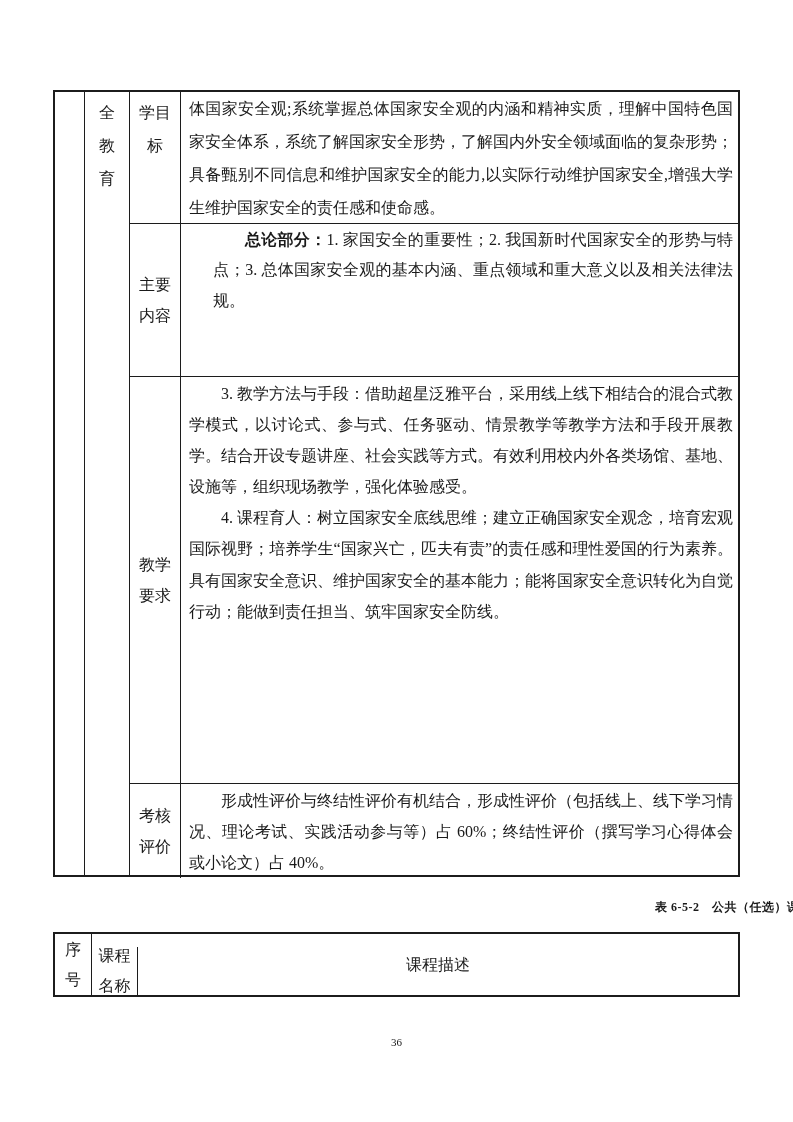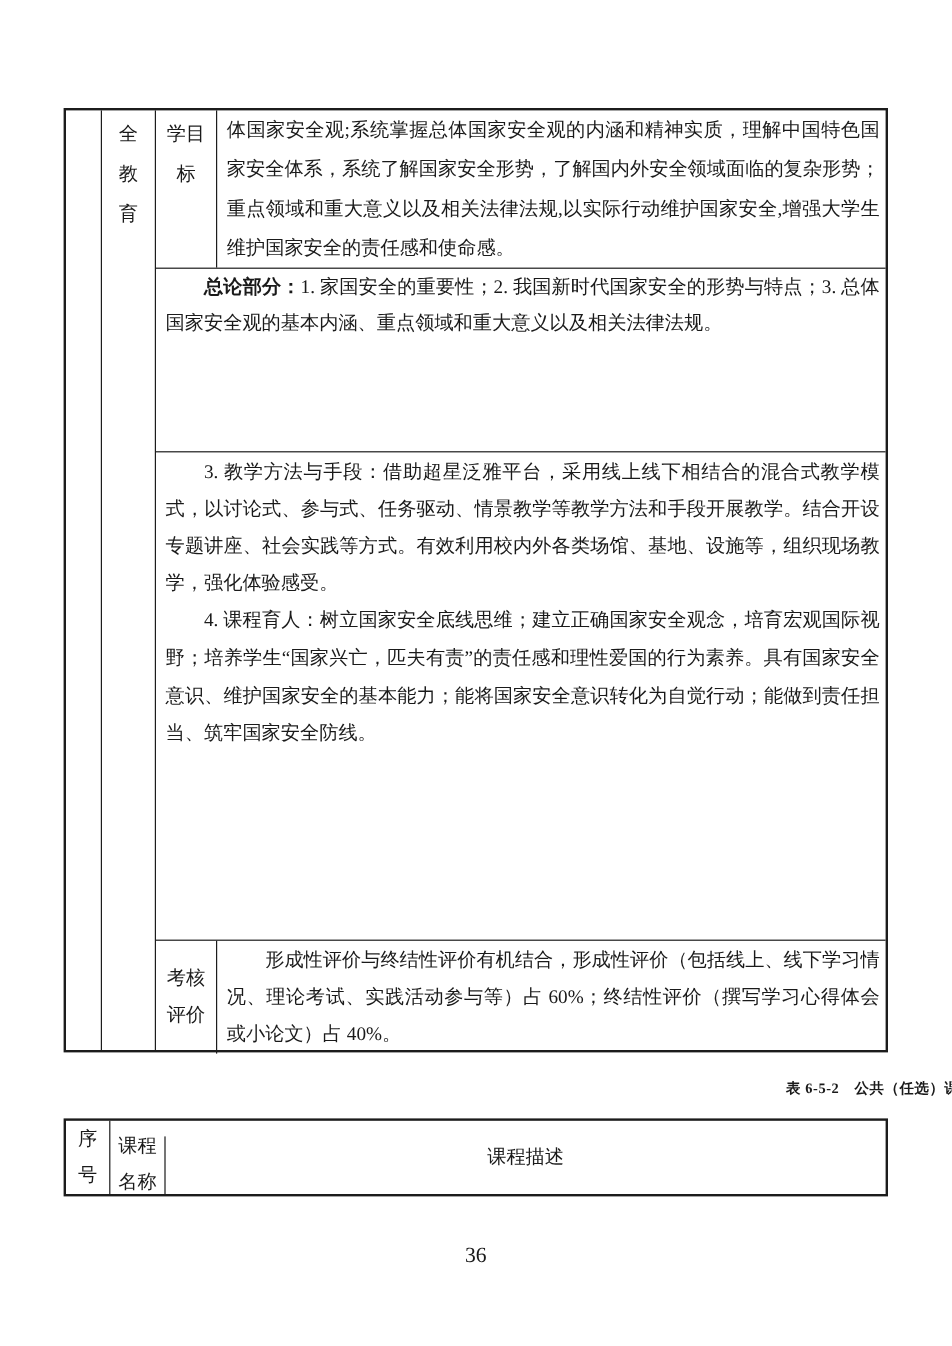--- a/index.html
+++ b/index.html
@@ -50,21 +50,21 @@
   .label-cell.top { align-items: flex-start; padding-top: 4px; line-height: 33px; }
   .content-cell {
     flex: 1;
     padding: 0 5px 0 8px;
     font-size: 16px;
     text-align: justify;
   }
   .r1 { height: 132px; justify-content: space-between; }
   .r1 .content-cell { line-height: 33px; }
   .r2 { height: 153px; }
-  .r2 .content-cell { line-height: 30.4px; padding-top: 1px; }
+  .r2 .content-cell { line-height: 30.4px; padding-top: 1px; margin-left: 24px; }
   .r3 { height: 407px; }
   .r3 .content-cell { line-height: 31.1px; padding-top: 1px; }
   .r4 .content-cell { line-height: 31px; padding-top: 1px; }
   .para.indent { text-indent: 32px; }
   .para b { font-weight: bold; }
 
   
   .table-caption {
     position: absolute;
     left: 0; top: 899px; width: 793px;
@@ -92,50 +92,54 @@
   }
   .hcell.c1 { width: 37px; flex: none; border-right: 1px solid #1c1c1c; }
   .hcell.c2 { width: 46px; flex: none; border-right: 1px solid #1c1c1c; margin-top: 13px; }
   .hcell.c3 { flex: 1; }
 
   
   .page-number {
     position: absolute;
     left: 0; top: 1036px; width: 793px;
     text-align: center;
-    font-size: 18px;
+    font-size: 11px;
   }
 </style>
 </head>
 <body>
 
 <div class="course-table">
   <div class="col-empty"></div>
 
   <div class="col-category">全
 教
 育</div>
 
   <div class="col-main">
 
     <div class="trow r1">
       <div class="label-cell top">学目
 标</div>
       <div class="content-cell">
-        <p class="para"><span>体国家安全观;系统掌握总体国家安全观的内涵和精神实质，理解中国特色国家安全体系，系统了解国家安全形势，了解国内外安全领域面临的复杂形势；重点领域和重大意义以及相关法律法规,以实际行动维护国家安全,增强大学生维护国家安全的责任感和使命感。</span></p>
+        <p class="para"><span>体国家安全观;系统掌握总体国家安全观的内涵和精神实质，理解中国特色国家安全体系，系统了解国家安全形势，了解国内外安全领域面临的复杂形势；具备甄别不同信息和维护国家安全的能力,以实际行动维护国家安全,增强大学生维护国家安全的责任感和使命感。</span></p>
       </div>
     </div>
 
     <div class="trow r2">
+      <div class="label-cell">主要
+内容</div>
       <div class="content-cell">
         <p class="para indent"><b>总论部分：</b><span>1. 家国安全的重要性；2. 我国新时代国家安全的形势与特点；3. 总体国家安全观的基本内涵、重点领域和重大意义以及相关法律法规。</span></p>
       </div>
     </div>
 
     <div class="trow r3">
+      <div class="label-cell">教学
+要求</div>
       <div class="content-cell">
         <p class="para indent"><span>3. 教学方法与手段：借助超星泛雅平台，采用线上线下相结合的混合式教学模式，以讨论式、参与式、任务驱动、情景教学等教学方法和手段开展教学。结合开设专题讲座、社会实践等方式。有效利用校内外各类场馆、基地、设施等，组织现场教学，强化体验感受。</span></p>
         <p class="para indent"><span>4. 课程育人：树立国家安全底线思维；建立正确国家安全观念，培育宏观国际视野；培养学生“国家兴亡，匹夫有责”的责任感和理性爱国的行为素养。具有国家安全意识、维护国家安全的基本能力；能将国家安全意识转化为自觉行动；能做到责任担当、筑牢国家安全防线。</span></p>
       </div>
     </div>
 
     <div class="trow r4">
       <div class="label-cell">考核
 评价</div>
       <div class="content-cell">

